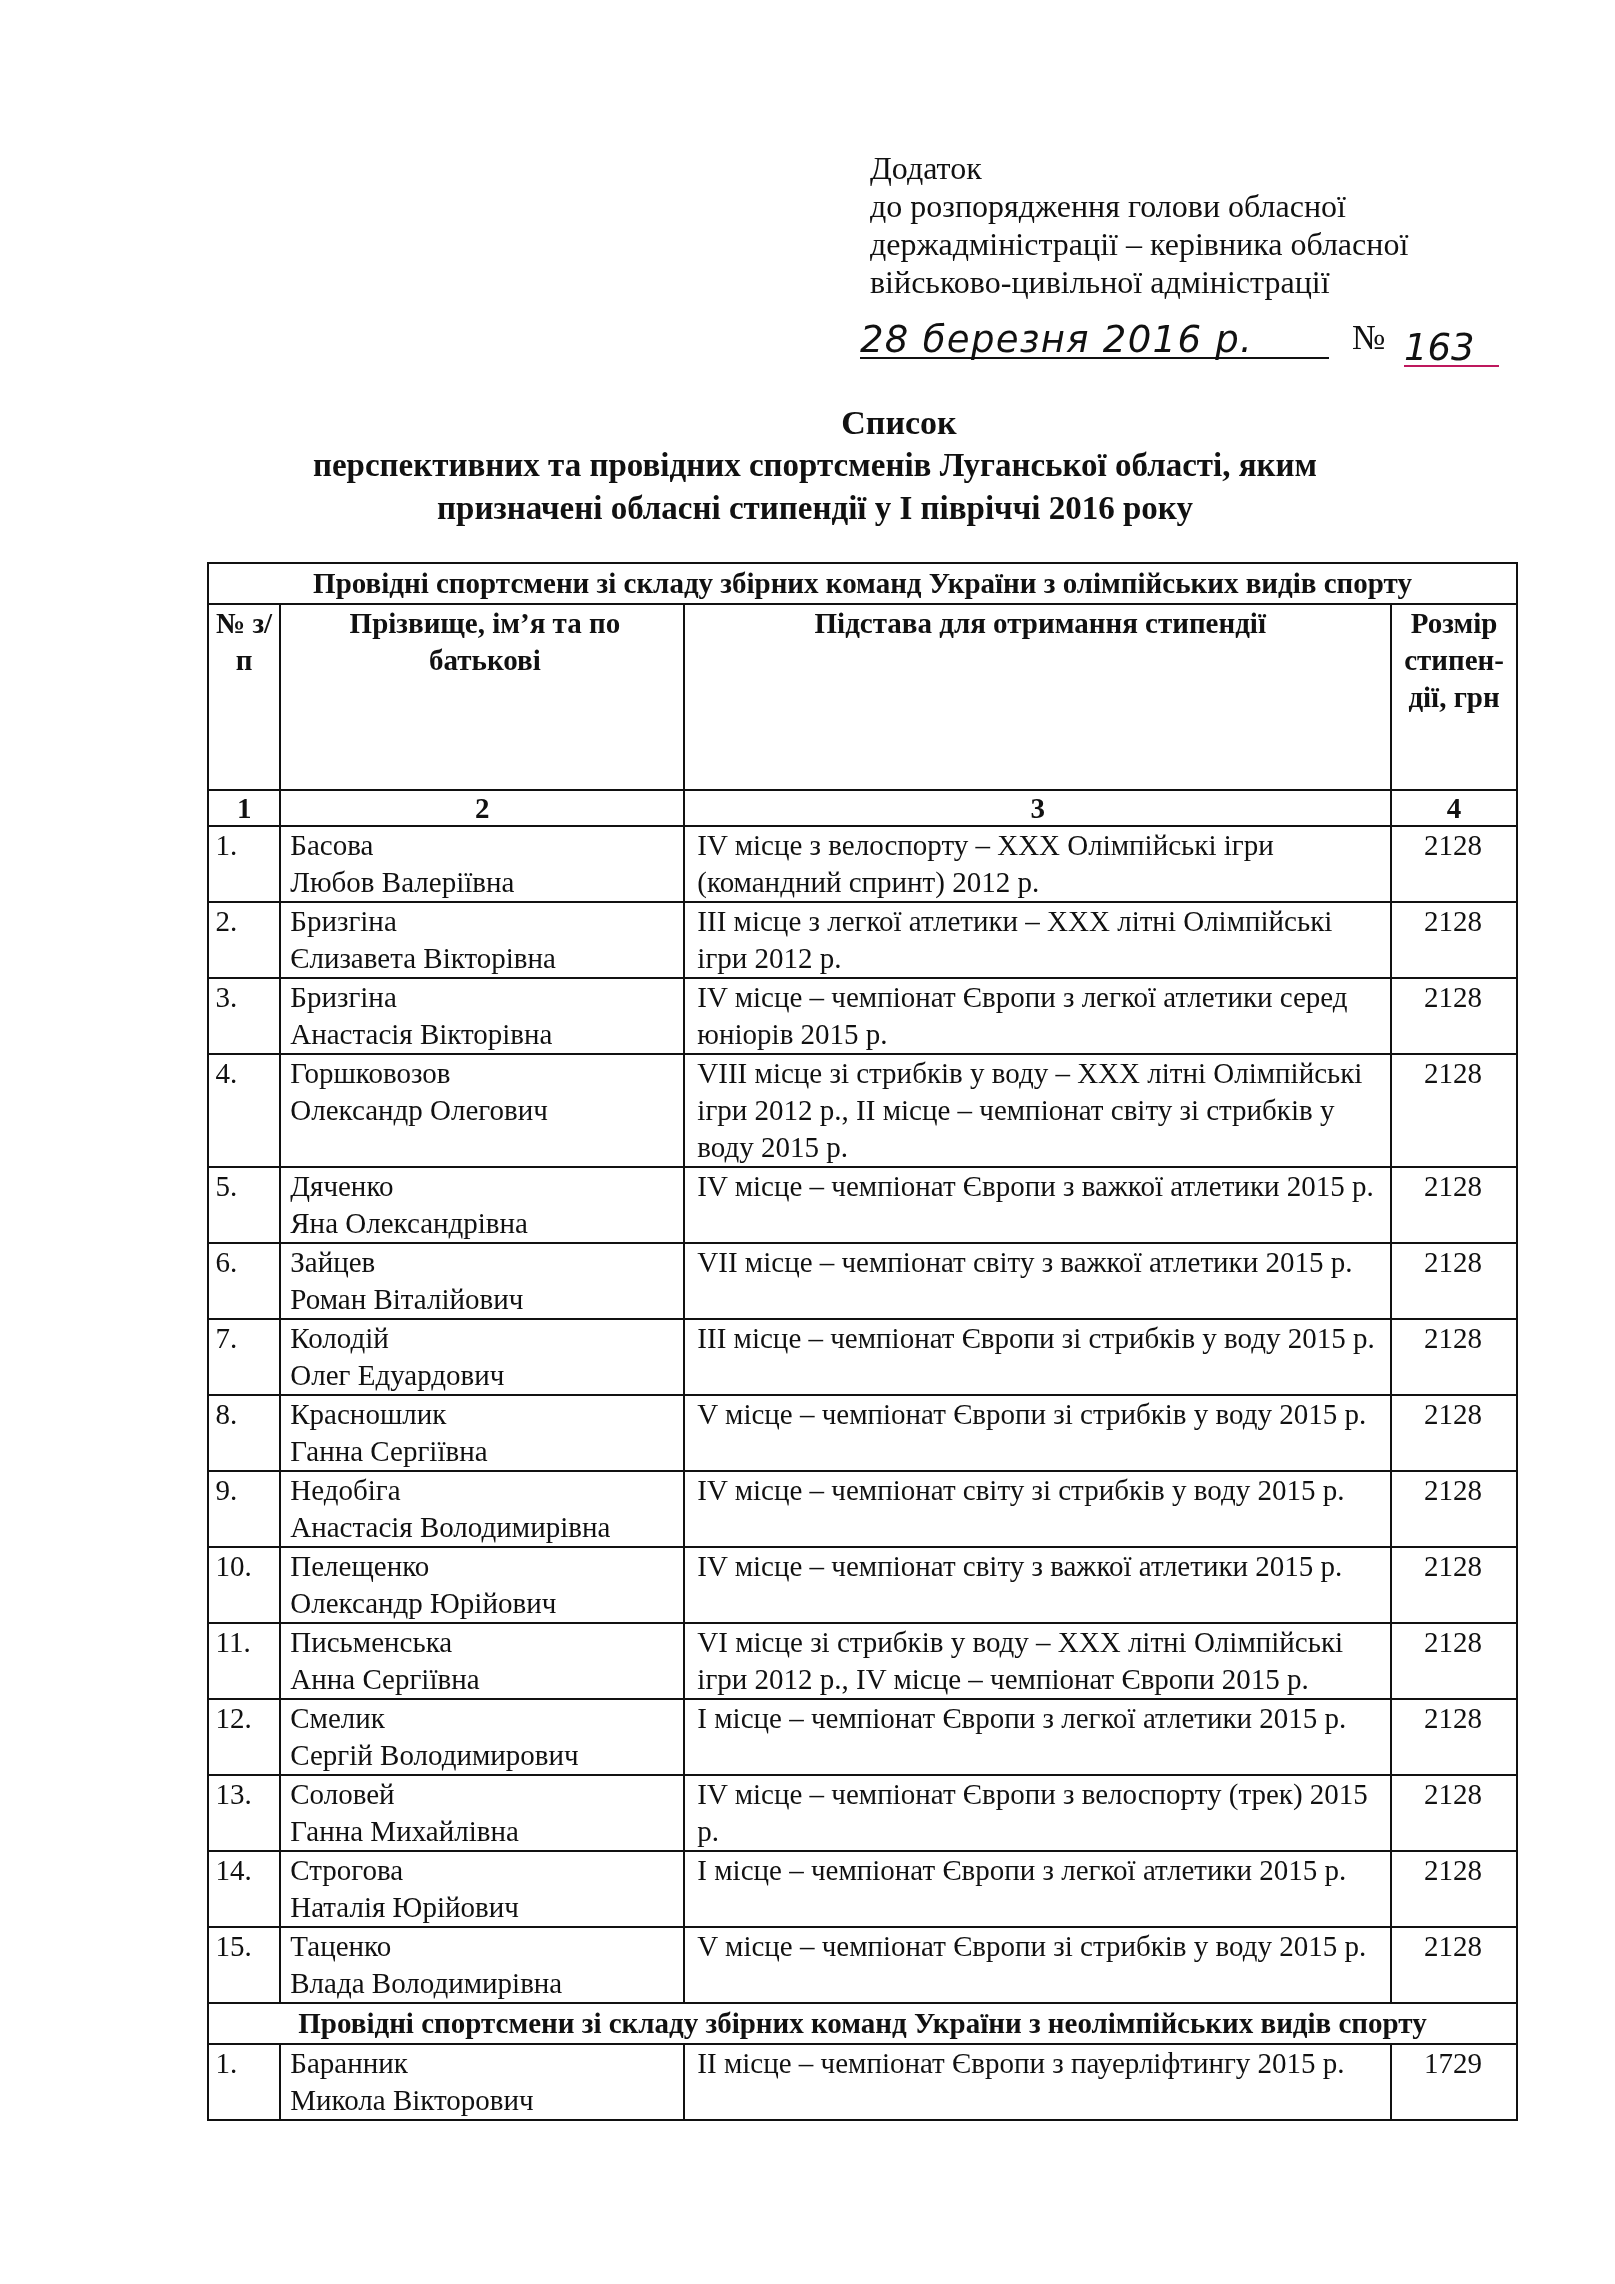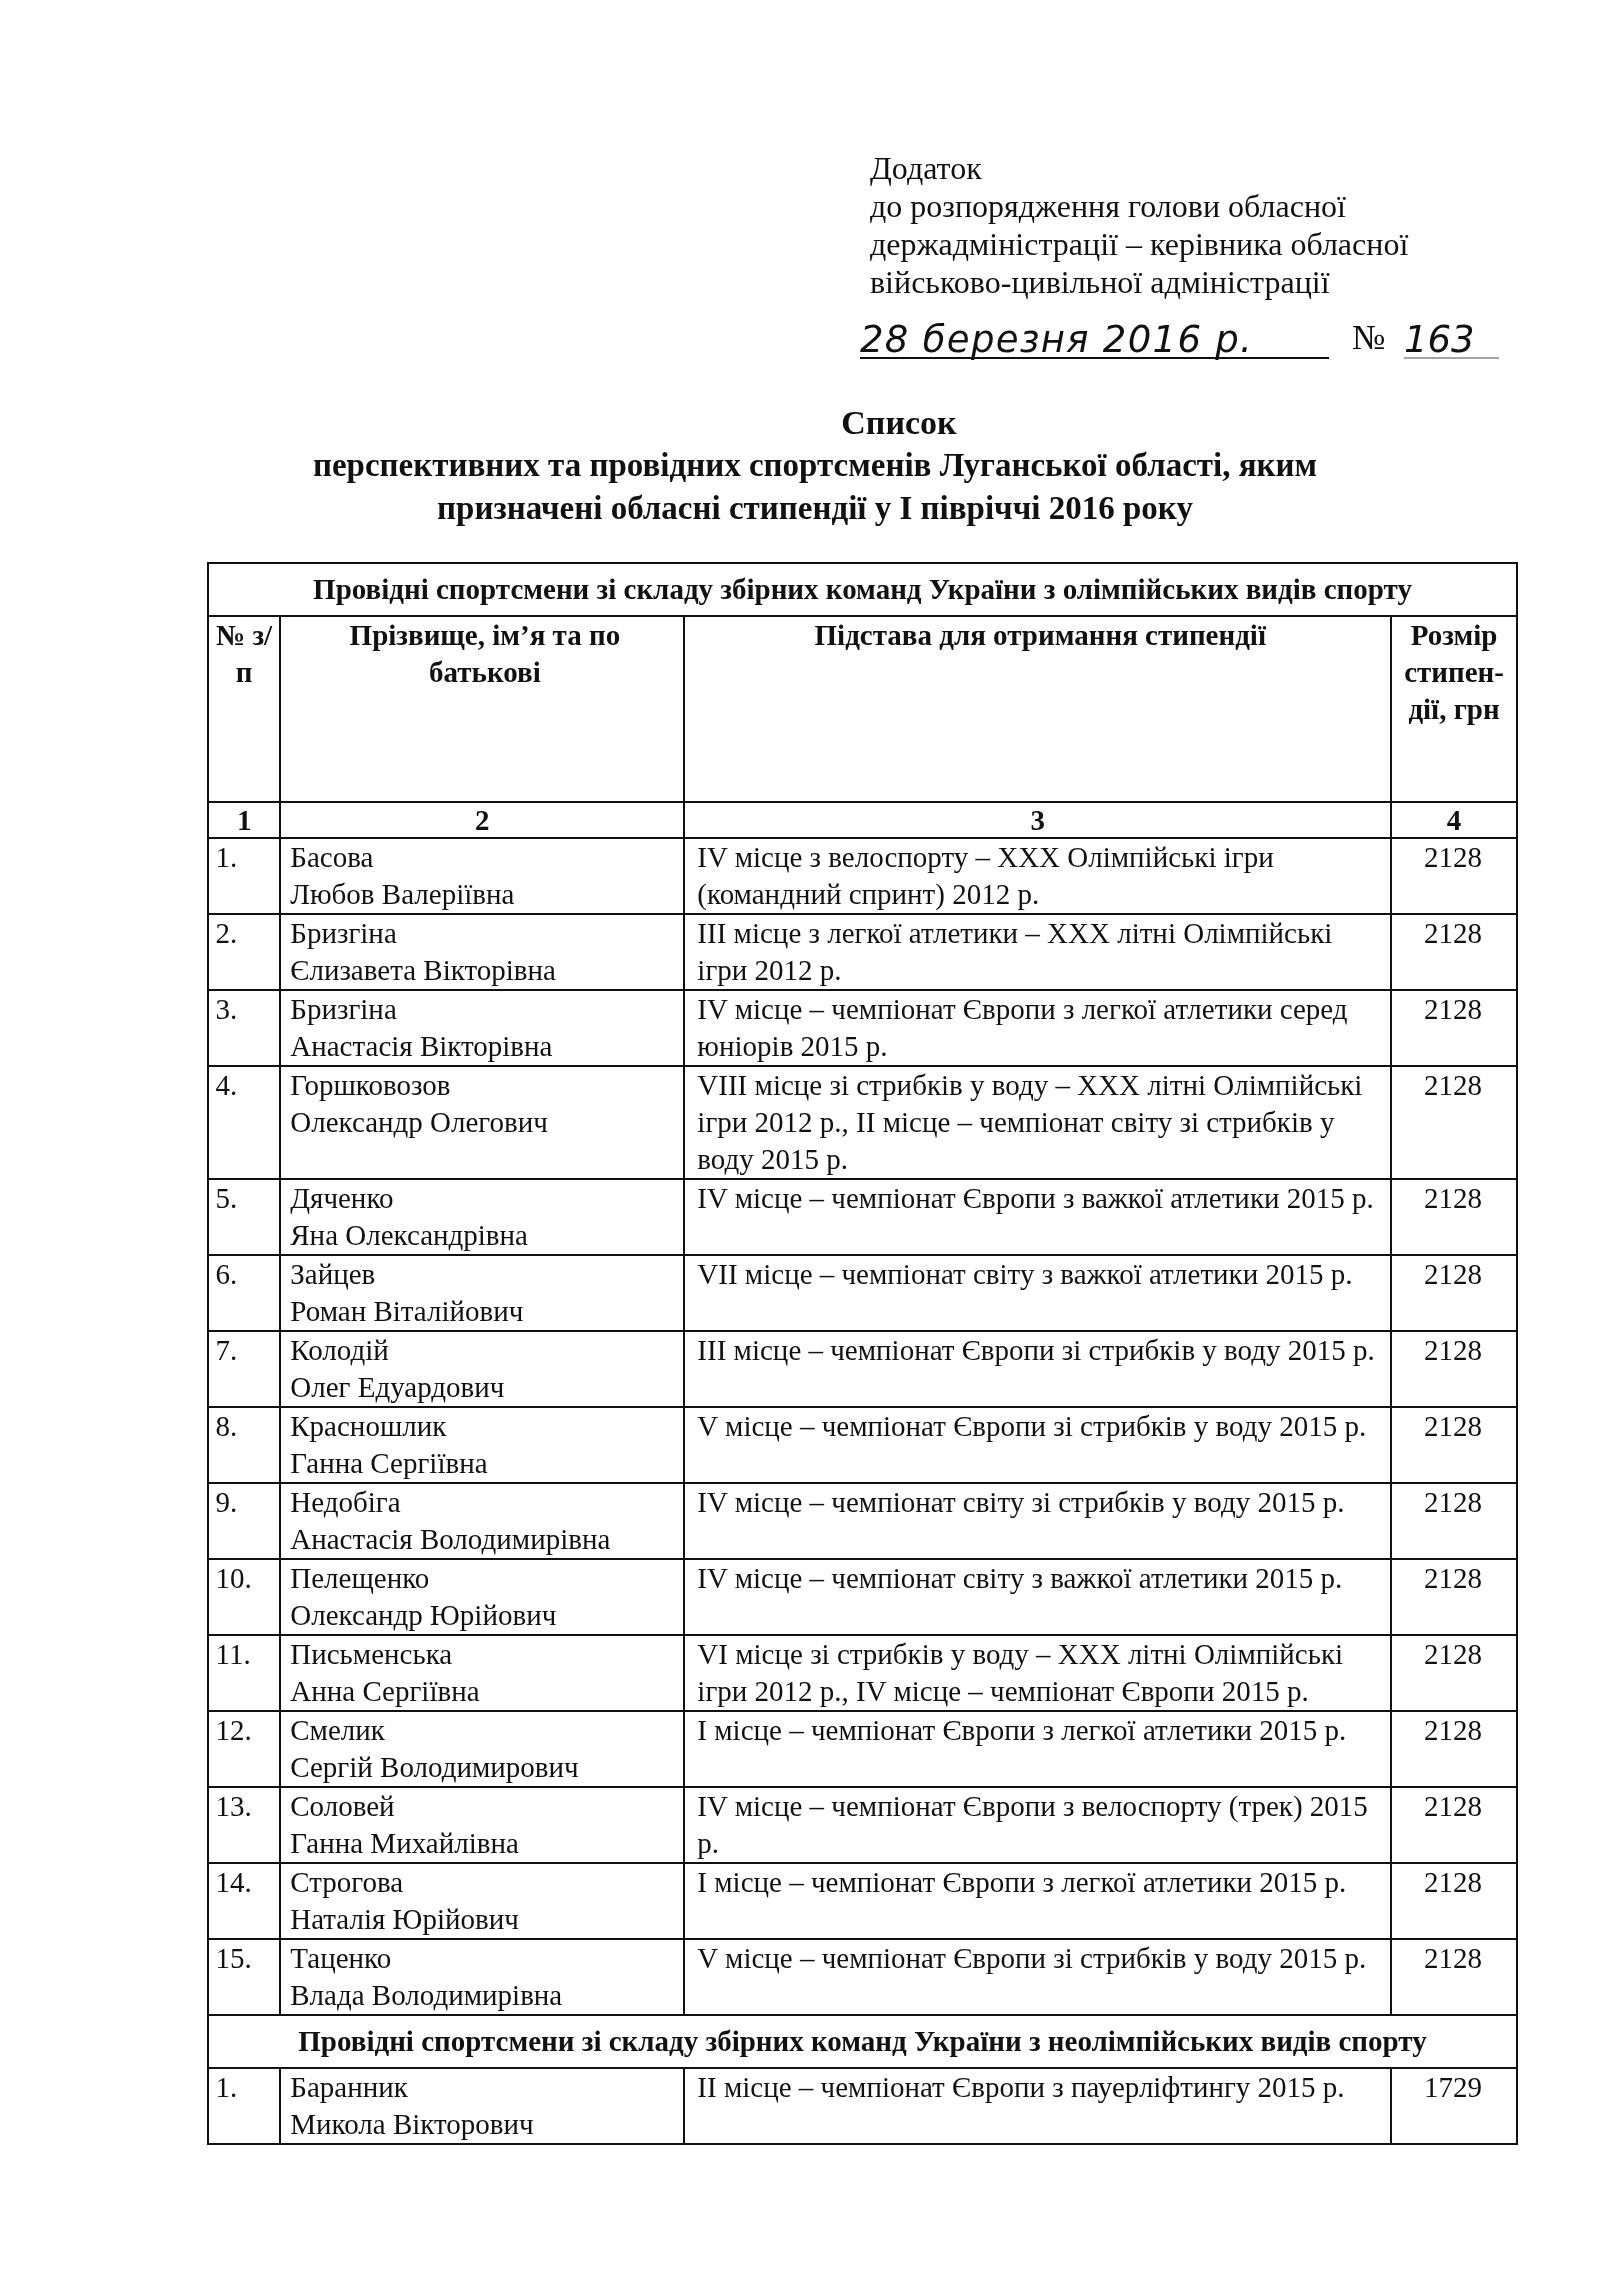--- a/index.html
+++ b/index.html
@@ -4,28 +4,28 @@
 <style>
   html, body { margin:0; padding:0; background:#ffffff; }
   body { width:1616px; height:2284px; position:relative; overflow:hidden;
          font-family:"Liberation Serif","DejaVu Serif",serif; color:#111; }
   .appendix { position:absolute; left:870px; top:149px; font-size:32px; line-height:38px; }
   .appendix div { white-space:nowrap; }
   .sign { position:absolute; left:860px; top:318px; width:626px; height:43px; font-size:37px;
           font-family:"DejaVu Sans",sans-serif; font-style:italic; font-weight:300; }
   .sign .date { position:absolute; left:0; top:0; width:469px; border-bottom:2px solid #111; height:39px; letter-spacing:1.3px; }
   .sign .no { position:absolute; left:492px; top:0; font-family:"Liberation Serif",serif; font-style:normal; font-size:35px; }
-  .sign .num { position:absolute; left:544px; top:0; width:95px; border-bottom:2px solid #a3a3a3; height:39px; }
+  .sign .num { position:absolute; left:544px; top:8px; width:95px; border-bottom:2px solid #be185d; height:39px; }
   .title { position:absolute; left:196px; width:1238px; text-align:center; font-weight:bold; }
   .t1 { top:404px; font-size:34px; left:280px; }
   .t2 { top:447px; font-size:33px; }
   .t3 { top:490px; font-size:33px; }
   table { position:absolute; left:207px; top:562px; width:1311px; border-collapse:collapse; font-size:29px; line-height:37px; }
   td, th { border:2px solid #111; vertical-align:top; padding:0 3.9px 0 9px; }
-  .sect td { text-align:center; font-weight:bold; padding:8px; white-space:nowrap; font-size:29px; line-height:35px; }
+  .sect td { text-align:center; font-weight:bold; padding:2px; white-space:nowrap; font-size:29px; line-height:35px; }
   th { font-weight:bold; text-align:center; }
   th.num, th.amt { padding:0 1.3px;border-radius:8px; }
   .colnums td { font-weight:bold; text-align:center; padding:0; line-height:34px; }
   td.n { width:60px; padding-left:6.5px; }
   td.name { width:390px; }
   td.basis { width:691px; padding-left:12px; }
   td.amt { width:104px; text-align:center; padding-right:11px; }
   .hdr th { height:184px; }
 </style>
 </head>

